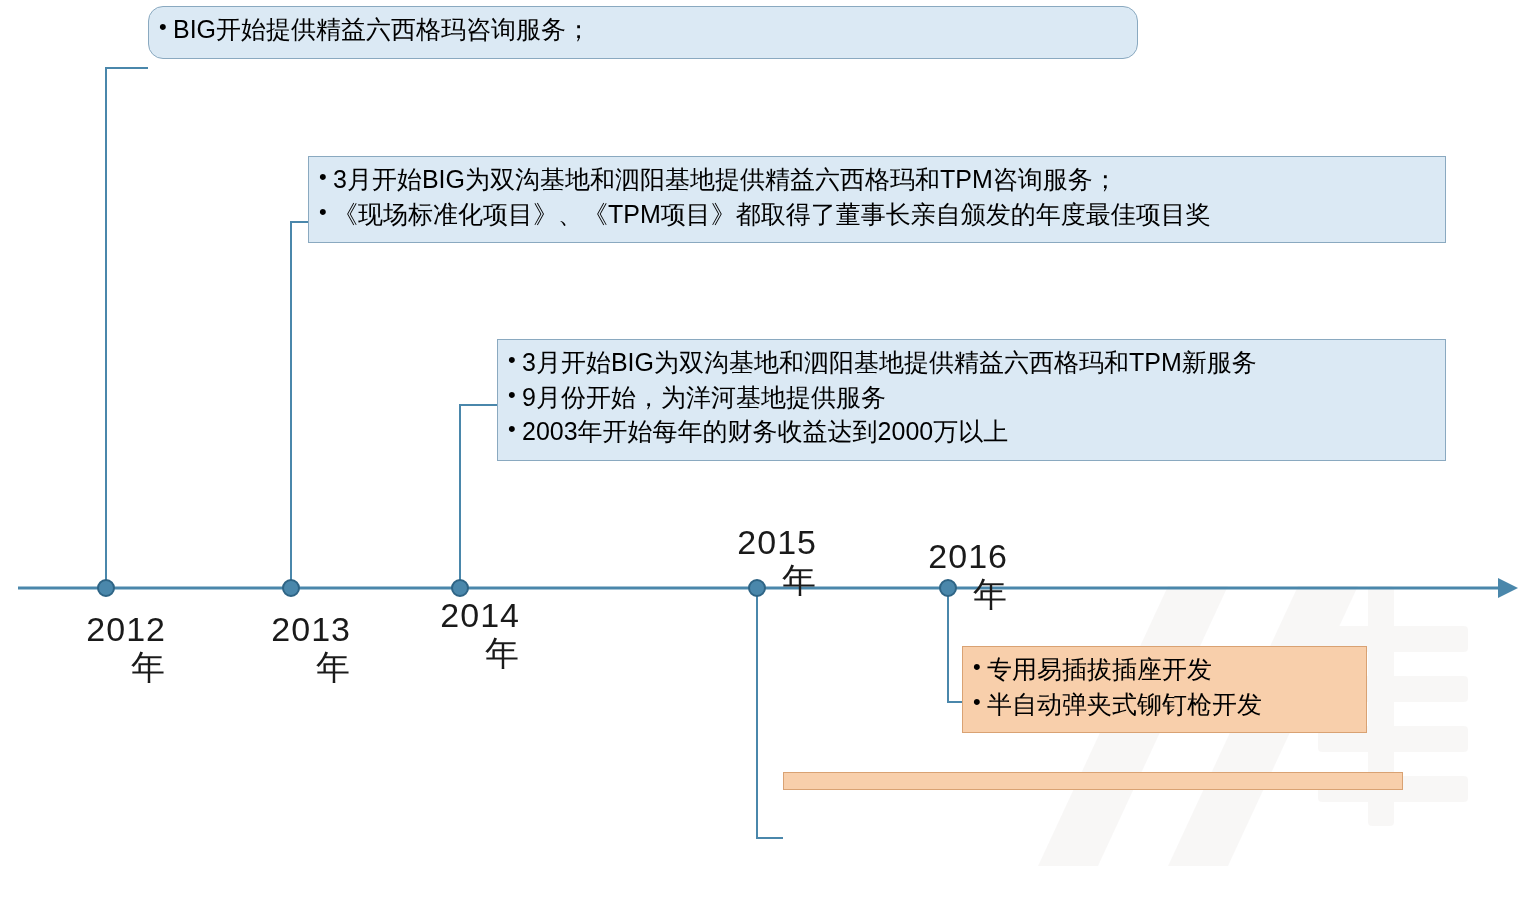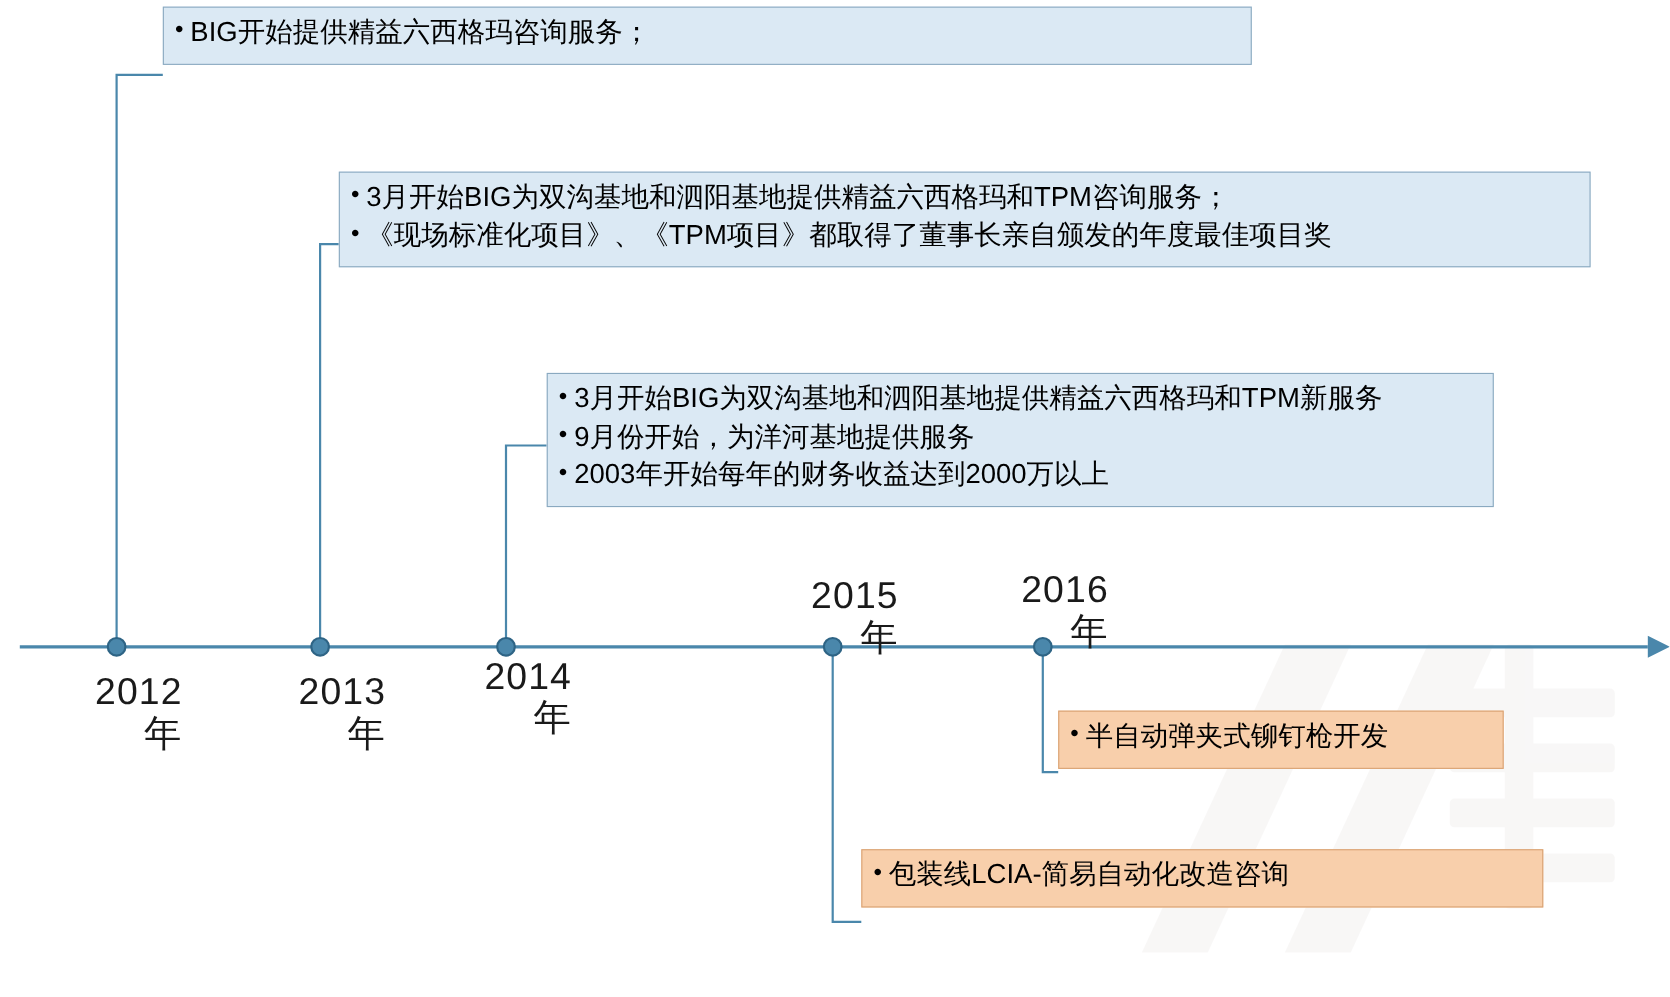--- a/index.html
+++ b/index.html
@@ -135,51 +135,51 @@
     <div>年</div>
   </div>
   <div class="year-label" style="left:400px; top:596px;">
     <div>2014</div>
     <div>年</div>
   </div>
   <div class="year-label" style="left:697px; top:523px;">
     <div>2015</div>
     <div>年</div>
   </div>
-  <div class="year-label" style="left:888px; top:517px;">
+  <div class="year-label" style="left:888px; top:537px;">
     <div>2016</div>
     <div>年</div>
   </div>
 
-  <div class="callout blue" style="left:148px; top:6px; width:990px;">
+  <div class="callout blue" style="left:148px; top:6px; width:990px;border-radius:15px;">
     <ul>
       <li>BIG开始提供精益六西格玛咨询服务；</li>
     </ul>
   </div>
 
   <div class="callout blue" style="left:308px; top:156px; width:1138px;">
     <ul>
       <li>3月开始BIG为双沟基地和泗阳基地提供精益六西格玛和TPM咨询服务；</li>
       <li>《现场标准化项目》、《TPM项目》都取得了董事长亲自颁发的年度最佳项目奖</li>
     </ul>
   </div>
 
-  <div class="callout blue" style="left:497px; top:339px; width:861px;">
+  <div class="callout blue" style="left:497px; top:339px; width:949px;">
     <ul>
       <li>3月开始BIG为双沟基地和泗阳基地提供精益六西格玛和TPM新服务</li>
       <li>9月份开始，为洋河基地提供服务</li>
       <li>2003年开始每年的财务收益达到2000万以上</li>
     </ul>
   </div>
 
   <div class="callout orange" style="left:962px; top:646px; width:405px;">
     <ul>
+      <li>专用易插拔插座开发</li>
       <li>半自动弹夹式铆钉枪开发</li>
     </ul>
   </div>
 
   <div class="callout orange" style="left:783px; top:772px; width:620px;">
     <ul>
-      <li>包装线LCIA-简易自动化改造咨询</li>
     </ul>
   </div>
 
 </div>
 
 </body></html>

